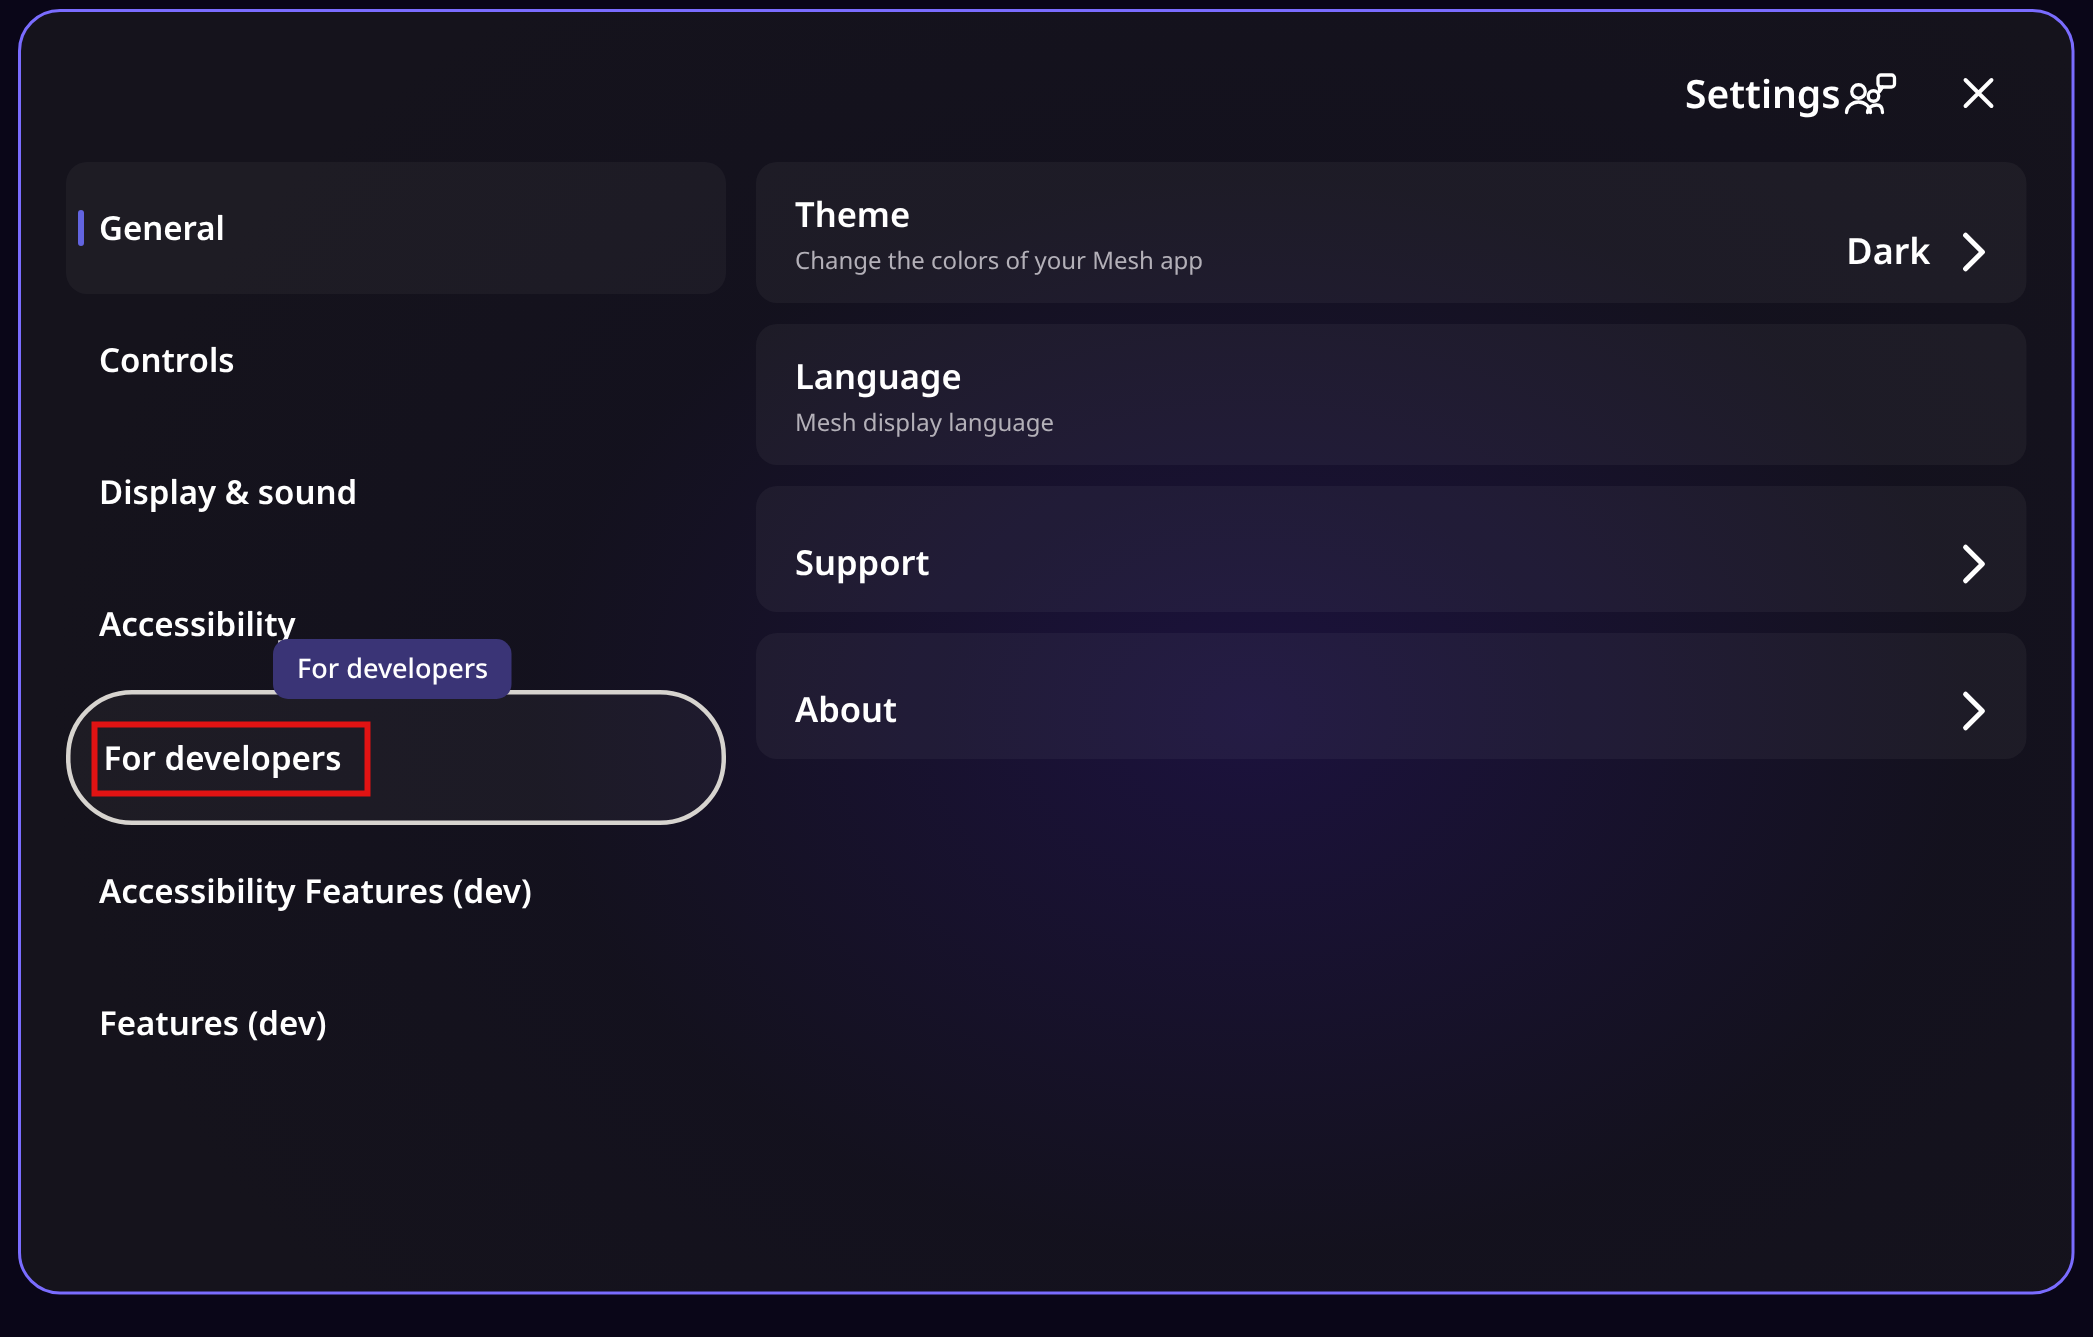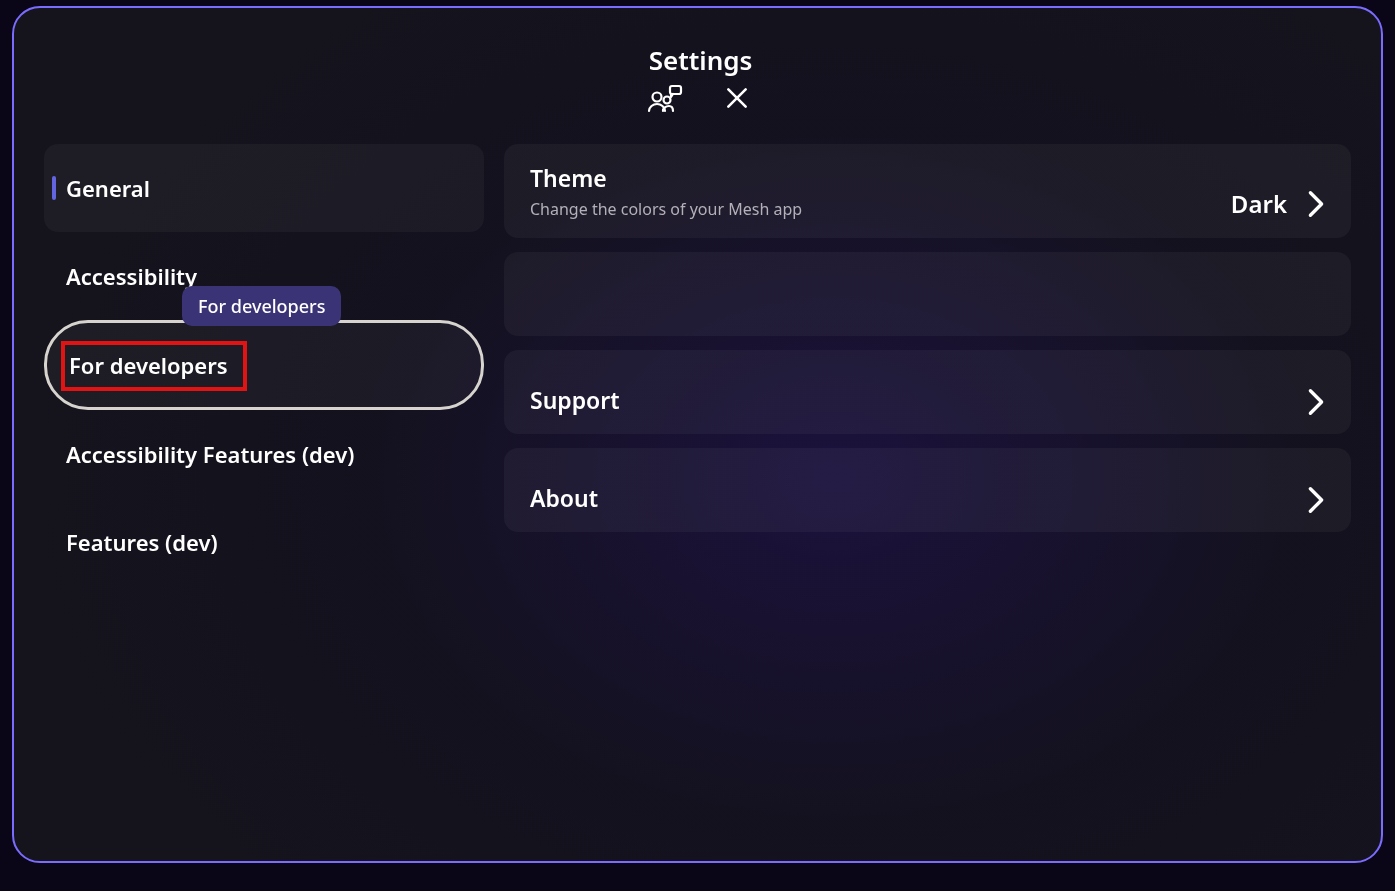--- a/index.html
+++ b/index.html
@@ -19,21 +19,20 @@
       border-radius: 28px;
       padding: 22px 30px 20px 30px;
       display: flex;
       flex-direction: column;
     }
     .titlebar {
       display: flex;
       align-items: center;
       justify-content: flex-end;
       padding: 12px 12px 22px 18px;
-      flex-direction: column;
     }
     .title {
       font-size: 26px;
       font-weight: 600;
       color: #ffffff;
     }
     .title-actions { display: flex; gap: 32px; align-items: center; }
     .icon-btn {
       width: 40px; height: 40px; display: flex; align-items: center; justify-content: center;
       cursor: pointer; border-radius: 8px;
@@ -133,20 +132,26 @@
         </svg>
       </div>
     </div>
   </div>
 
   <div class="body">
     <div class="sidebar">
       <div class="side-item active">
         <span>General</span>
       </div>
+      <div class="side-item">
+        <span>Controls</span>
+      </div>
+      <div class="side-item">
+        <span>Display &amp; sound</span>
+      </div>
       <div class="side-item" style="position:relative;">
         <span>Accessibility</span>
         <div class="tooltip" style="left:138px; top:54px;">
           <span>For developers</span>
         </div>
       </div>
       <div class="side-item focused" style="position:relative;">
         <span>For developers</span>
         <div class="red-box" style="left:14px; top:18px; width:186px; height:50px;"></div>
       </div>
@@ -168,20 +173,24 @@
           <div class="value">Dark</div>
           <div class="chevron">
             <svg width="18" height="28" viewBox="0 0 12 20" fill="none" stroke="#ffffff" stroke-width="2.4" stroke-linecap="round" stroke-linejoin="round">
                 <path d="M2 2l8 8-8 8"></path>
               </svg>
           </div>
         </div>
       </div>
 
       <div class="card">
+        <div class="left">
+          <div class="label">Language</div>
+          <div class="desc">Mesh display language</div>
+        </div>
       </div>
 
       <div class="card">
         <div class="left">
           <div class="label">Support</div>
         </div>
         <div class="right">
           <div class="chevron">
             <svg width="18" height="28" viewBox="0 0 12 20" fill="none" stroke="#ffffff" stroke-width="2.4" stroke-linecap="round" stroke-linejoin="round">
                 <path d="M2 2l8 8-8 8"></path>

